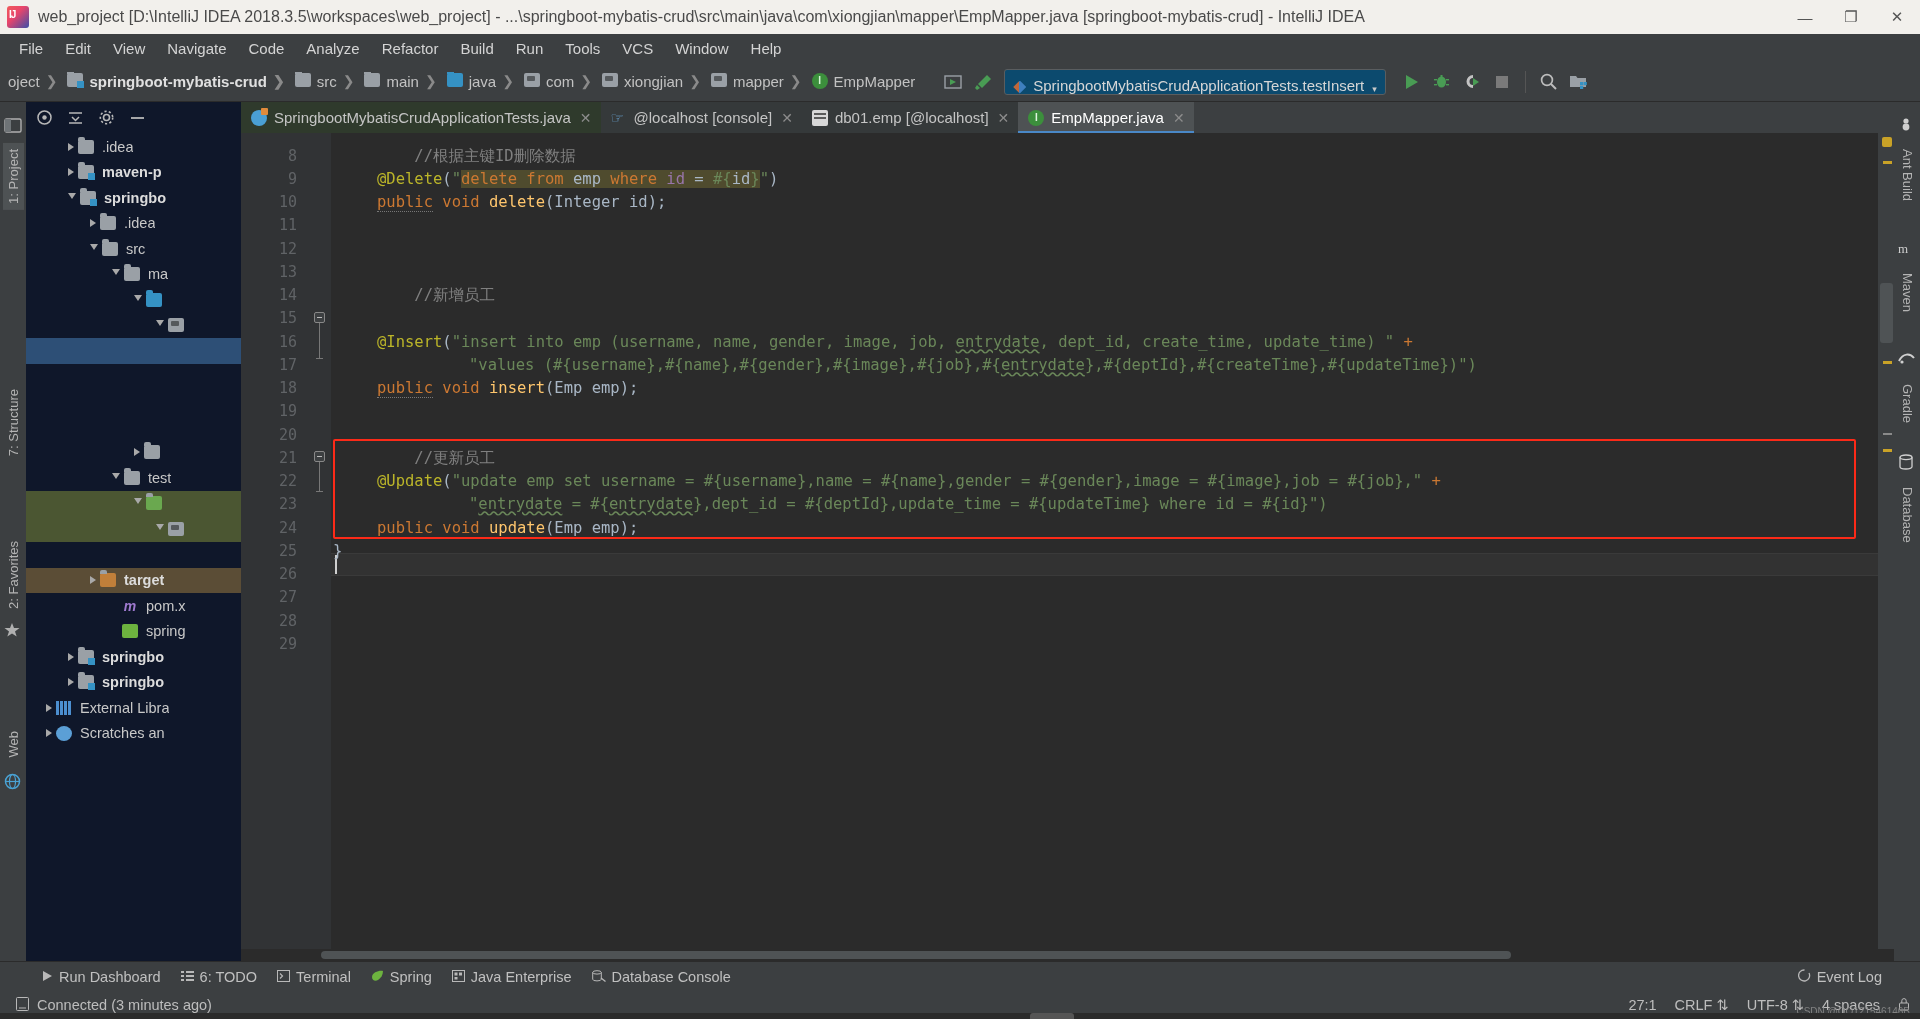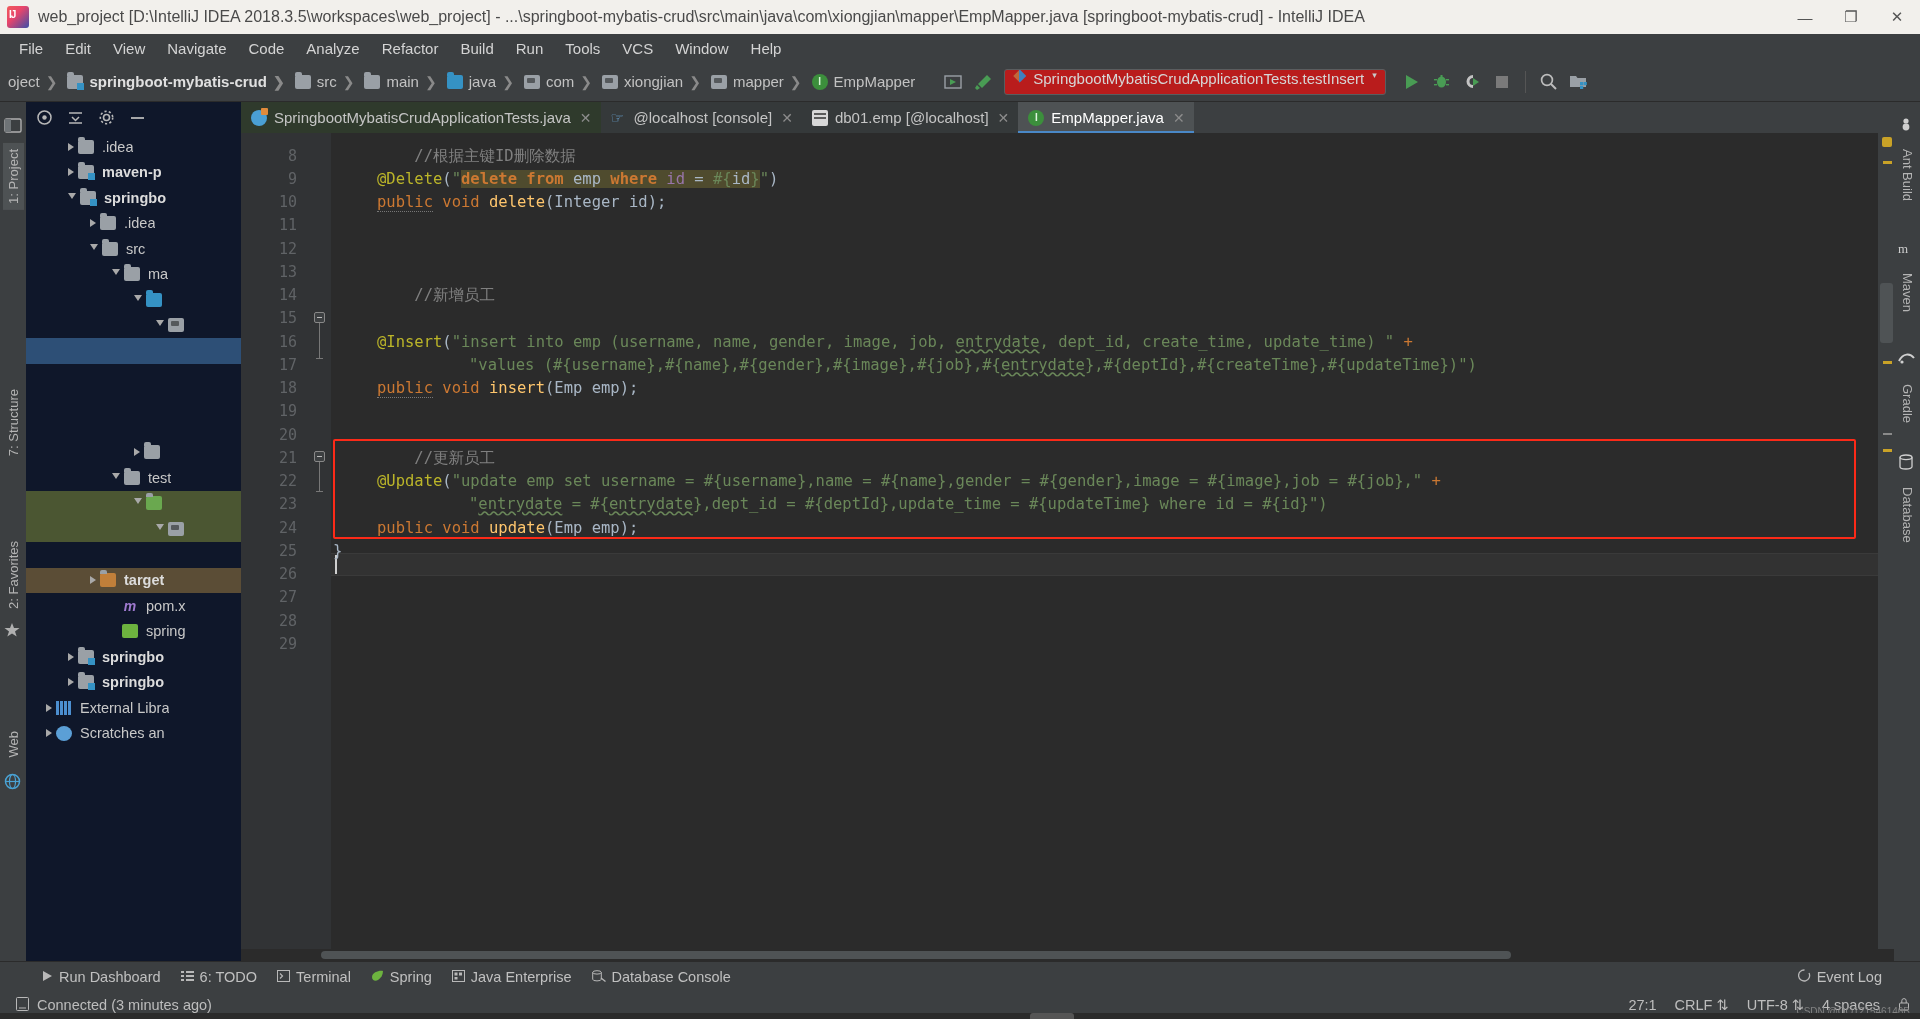--- a/index.html
+++ b/index.html
@@ -39,42 +39,42 @@
     padding-left:8px; flex:0 0 28px; font-size:15px;
   }
   .menubar .mi { padding:3px 11px; color:#d4d4d4; }
 
   
   .navbar {
     height:40px; background:#3c3f41; display:flex; align-items:center;
     padding:0 6px; flex:0 0 40px; border-bottom:1px solid #2b2b2b;
   }
   .crumbs { display:flex; align-items:center; white-space:nowrap; overflow:hidden; }
-  .crumb { display:flex; align-items:center; color:#c2c2c2; font-size:15px; padding:1px 2px; }
+  .crumb { display:flex; align-items:flex-start; color:#c2c2c2; font-size:15px; padding:1px 2px; }
   .crumb.bold { font-weight:bold; color:#e0e0e0; }
   .crumb .sep { color:#8a8a8a; margin:0 6px; font-size:14px; }
   .ic { width:16px; height:14px; margin-right:6px; flex:0 0 16px; position:relative; display:inline-block; }
   .ic.folder { background:#9aa0a6; border-radius:2px 2px 2px 2px; }
   .ic.folder:before{ content:""; position:absolute; left:0; top:-3px; width:7px; height:4px; background:#9aa0a6; border-radius:2px 2px 0 0; }
   .ic.folder.blue { background:#3592c4; }
   .ic.folder.blue:before { background:#3592c4; }
   .ic.pkg { background:#9aa0a6; border-radius:2px; }
   .ic.pkg:after { content:""; position:absolute; left:3px; top:3px; width:8px; height:5px; background:#55595c; border-radius:1px; }
   .ic.module { background:#9aa0a6; border-radius:2px; }
   .ic.module:before{ content:""; position:absolute; left:0; top:-3px; width:7px; height:4px; background:#9aa0a6; border-radius:2px 2px 0 0; }
   .ic.module:after { content:""; position:absolute; right:-1px; bottom:-1px; width:7px; height:7px; background:#3592c4; }
   .ic.iface {
     width:16px;height:16px;border-radius:50%;background:#3c8f3c;
     color:#d6f5d6;font-size:10px;font-weight:bold;text-align:center;line-height:16px;
   }
   .tb-sep { width:1px; height:22px; background:#555; margin:0 8px; }
   .tb-icon { width:28px; height:28px; display:flex; align-items:center; justify-content:center; margin:0 1px; }
   .runcfg {
-    display:flex; align-items:flex-start; height:26px; border:1px solid #5a5d5f;
-    border-radius:3px; background:#b91c1c; padding:0 8px; margin-left:6px; max-width:430px;
+    display:flex; align-items:flex-end; height:26px; border:1px solid #5a5d5f;
+    border-radius:3px; background:#0c4a6e; padding:0 8px; margin-left:6px; max-width:430px;
   }
   .runcfg .label { font-size:15px; color:#d6d6d6; white-space:nowrap; overflow:hidden; }
   .runcfg .cfg-ico { width:13px;height:13px;margin-right:7px;flex:0 0 13px;
      background:linear-gradient(90deg,#c0673a 0 50%, #3f7fbf 50% 100%);
      clip-path: polygon(50% 0,100% 50%,50% 100%,0 50%); }
   .runcfg .arrow { margin-left:8px; font-size:9px; color:#c8c8c8; }
   .play-tri { width:0;height:0;border-left:12px solid #499c54;border-top:7px solid transparent;border-bottom:7px solid transparent; }
   .stop-sq { width:12px;height:12px;background:#7a7a7a; }
 
   
@@ -146,21 +146,21 @@
   .codearea { flex:1 1 auto; position:relative; background:#2b2b2b; overflow:hidden; font-family:"DejaVu Sans Mono", monospace; font-size:15.5px; }
   .codeline { position:absolute; left:0; height:23.3px; line-height:23.3px; white-space:pre; }
   .caretline { position:absolute; left:0; right:0; height:23.3px; background:#323232; border-top:1px solid #3a3a3a; border-bottom:1px solid #3a3a3a; }
   .caret { position:absolute; width:2px; background:#cfcfcf; height:19px; }
   .redbox { position:absolute; border:2px solid #fc2a18; border-radius:2px; pointer-events:none; }
 
   
   .k   { color:#cc7832; }          
   .ann { color:#bbb529; }          
   .str { color:#6a8759; }          
-  .sql { color:#cc7832;font-weight:bold; }        
+  .sql { color:#cc7832; }        
   .sqlhl { background:#4f4b2e; }   
   .cm  { color:#808080; }          
   .id  { color:#a9b7c6; }          
   .fn  { color:#ffc66d; }          
   .fld { color:#9876aa; }          
   .typ { color:#a9b7c6; }
   .prm { color:#a9b7c6; }
   .wavy { text-decoration: underline; text-decoration-style: wavy; text-decoration-color:#6a8759; }
   .spell { border-bottom:1px dotted #777; }
 

